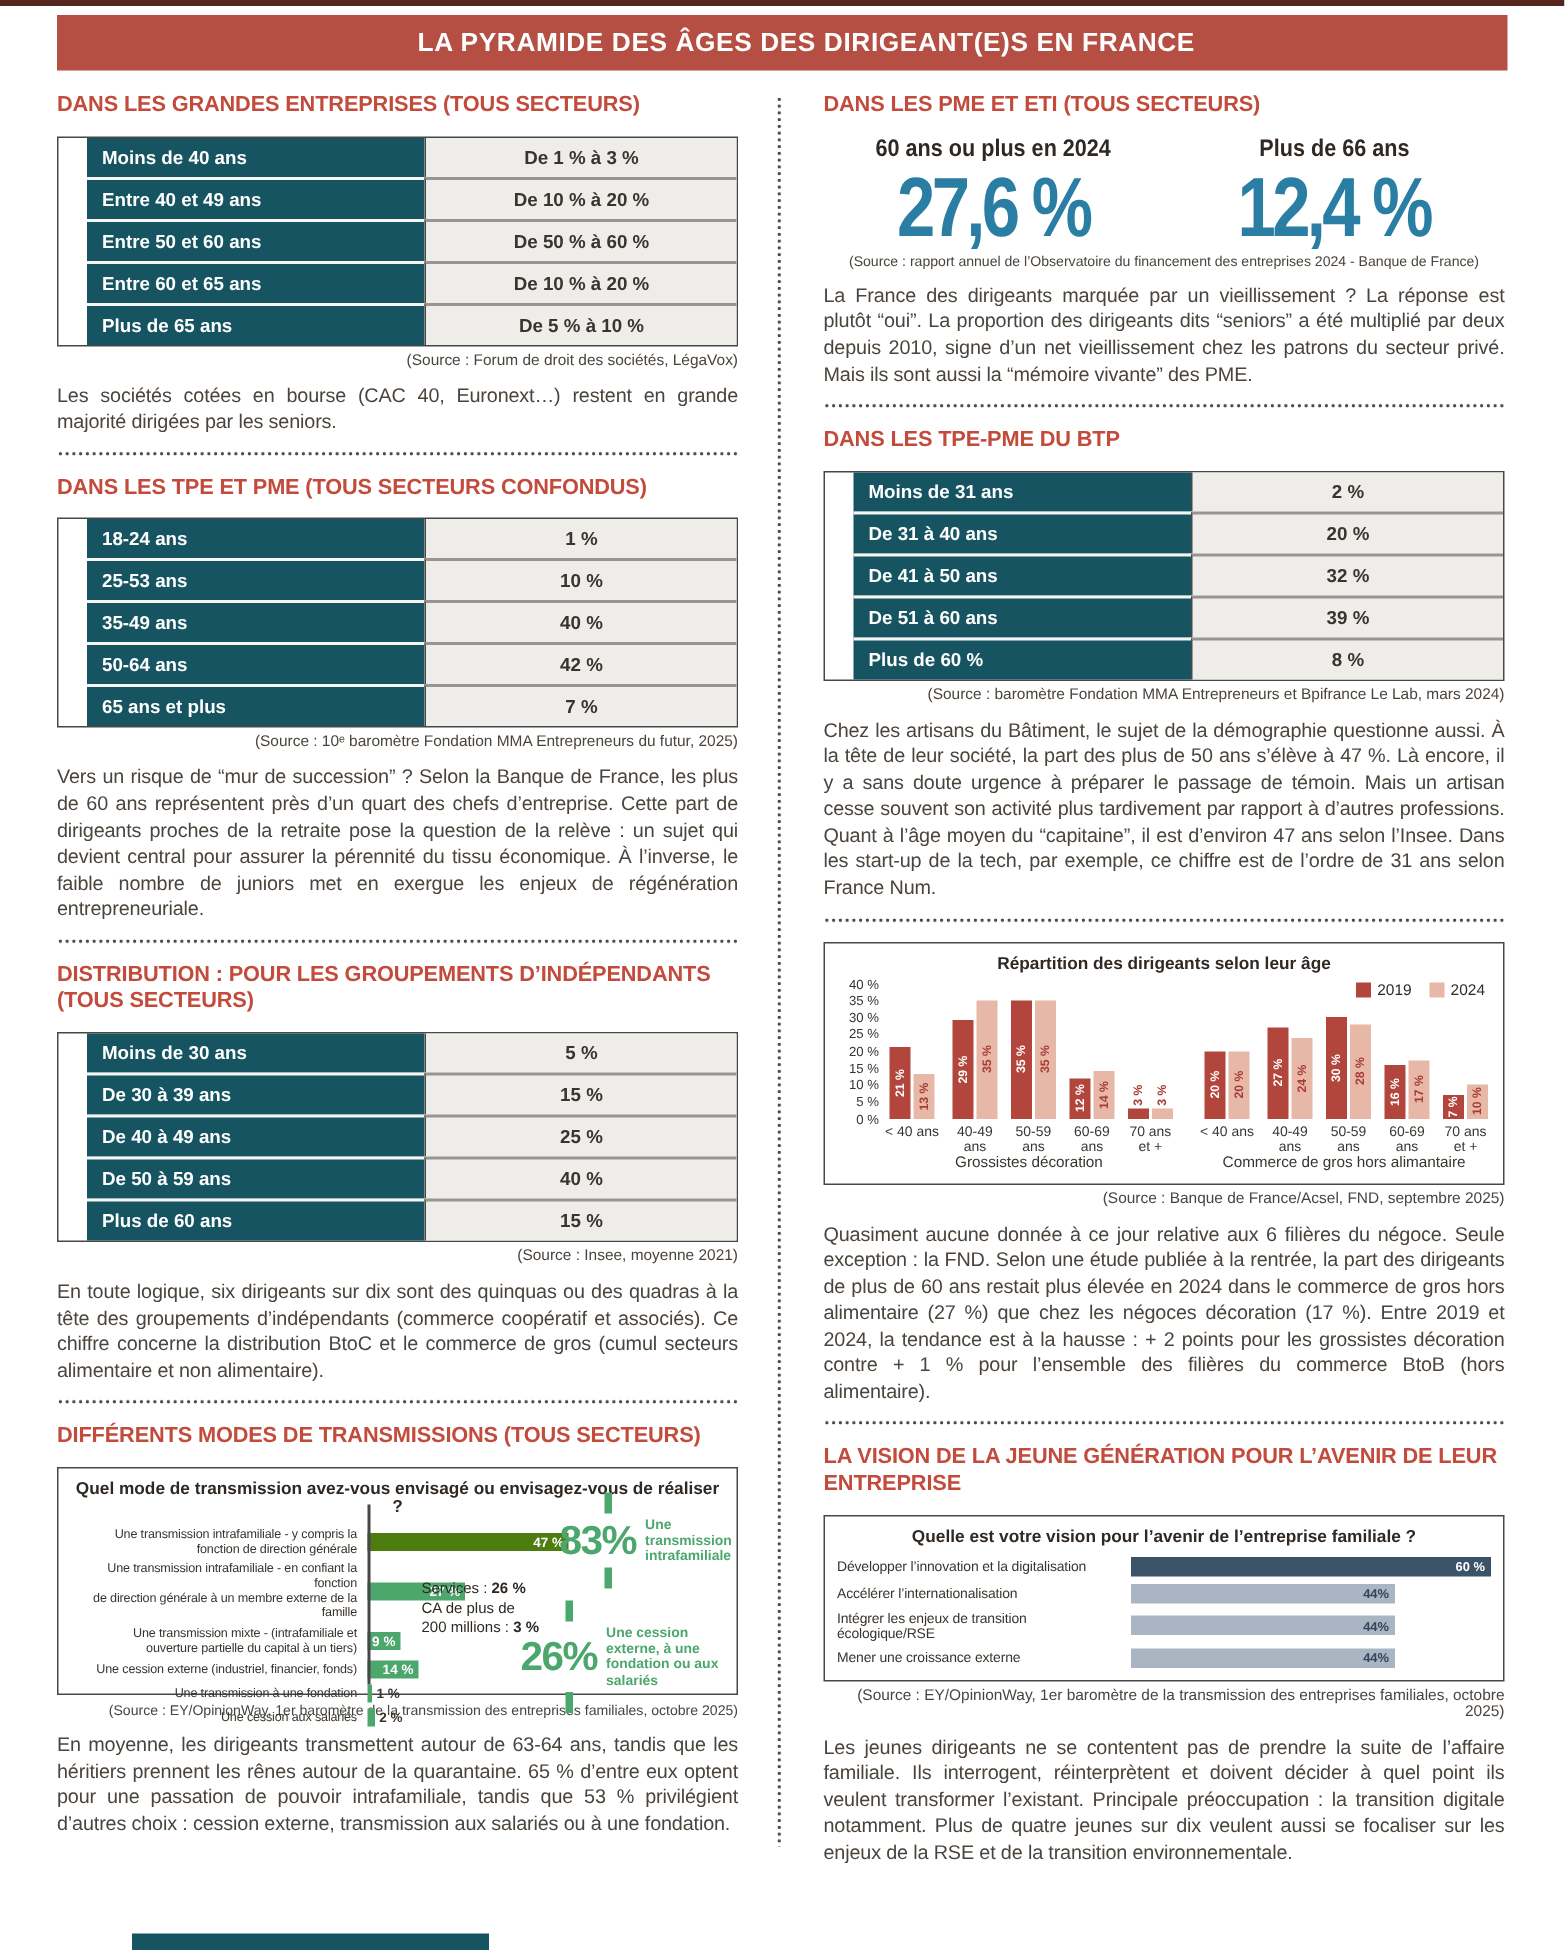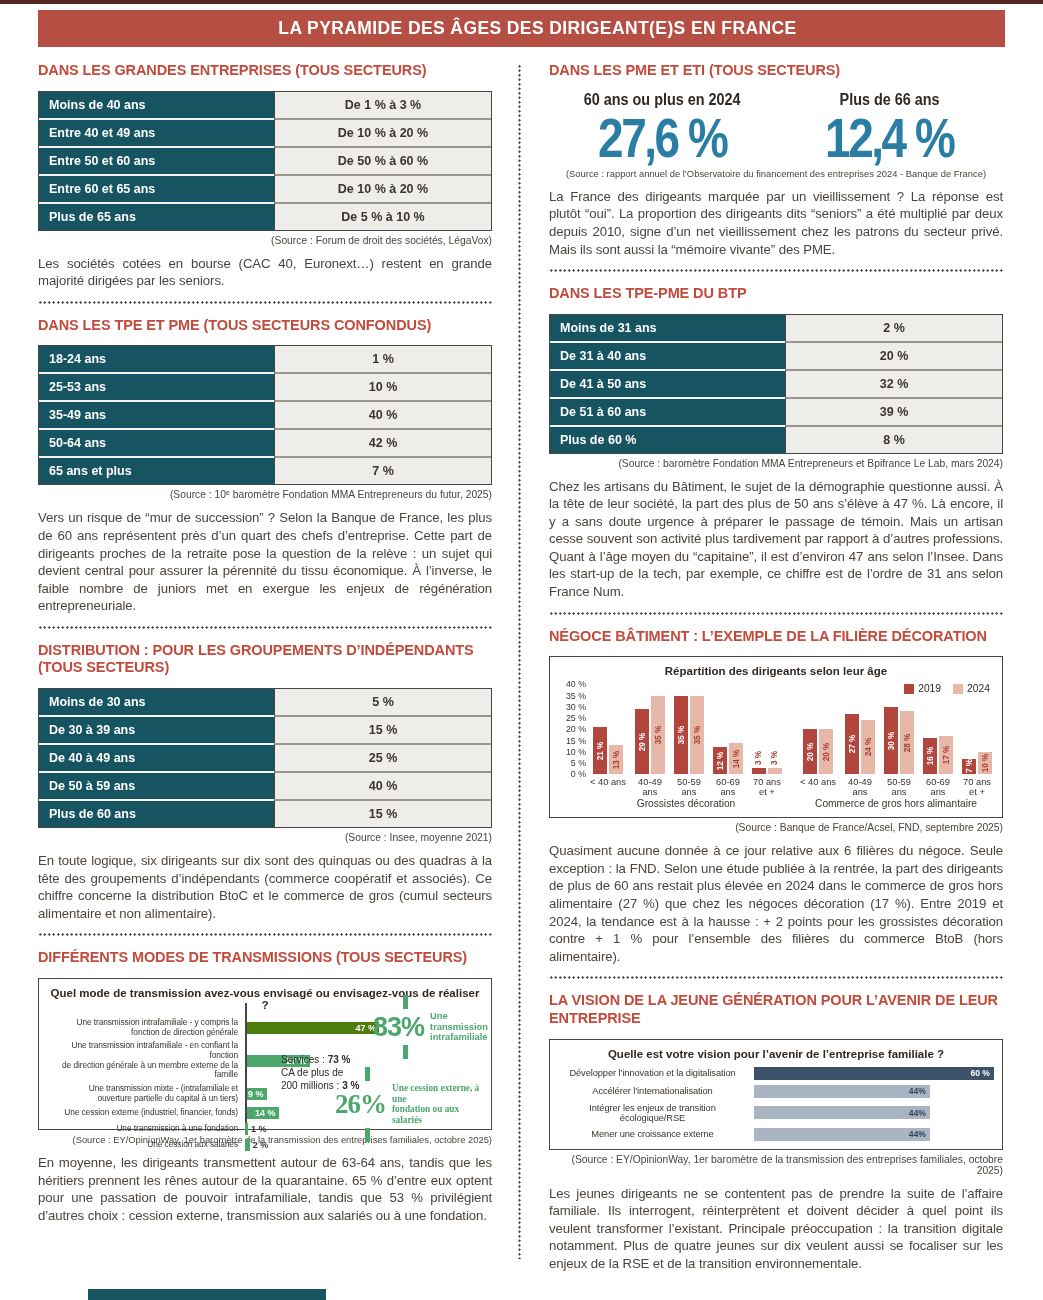--- a/index.html
+++ b/index.html
@@ -32,21 +32,21 @@
   }
   .para { font-size:13.2px; line-height:1.33; text-align:justify; margin-bottom:11px; letter-spacing:-.1px; }
   .src { text-align:right; font-size:10.3px; margin:4px 0 9px; color:#4b443d; }
   .src-long { font-size:9.4px; white-space:nowrap; }
   .src-center { text-align:center; }
   
   .tbl { border:1.5px solid #474747; }
   .tbl-row { display:flex; }
   .cell-l {
     width:52%; background:#155460; color:#fff; font-weight:bold;
-    font-size:12.5px; padding:6px 6px 6px 10px;
+    font-size:12.5px; padding:6px 6px 6px 10px;margin-left:19px;
   }
   .cell-v {
     width:48%; background:#efedea; color:#3a342e; font-weight:bold;
     font-size:12.5px; text-align:center; padding:6px 4px;
     border-left:1.5px solid #474747;
   }
   .tbl-row + .tbl-row .cell-l { border-top:2px solid #f6f5f3; }
   .tbl-row + .tbl-row .cell-v { border-top:2px solid #98948e; }
   
   .stats { display:flex; margin:2px 0 4px; }
@@ -72,21 +72,21 @@
     color:#fff; font-size:9px; font-weight:bold; padding-right:3px; flex:none;
   }
   .tbar-out { margin-left:3px; font-size:9px; font-weight:bold; color:#3a342e; }
   .t-axis { position:absolute; left:206px; top:24px; bottom:6px; width:1.5px; background:#474747; }
   .tannot {
     position:absolute; left:242px; top:74px; width:112px;
     font-size:10px; line-height:1.32; color:#2f2823; white-space:pre-line;
   }
   .hl { position:absolute; display:flex; flex-direction:column; }
   .hl1 { left:334px; top:14px; }
-  .hl2 { left:296px; top:86px;font-family:Liberation Serif, serif; }
+  .hl2 { left:308px; top:86px; }
   .hl-tick { width:5px; height:14px; background:#4ca76d; margin:2px 0 2px 30px; }
   .hl-row { display:flex; align-items:center; }
   .hl-pct { font-size:27px; font-weight:bold; color:#4ca76d; letter-spacing:-1px; line-height:1; }
   .hl-label {
     margin-left:6px; font-size:9.3px; font-weight:bold; color:#4ca76d;
     white-space:pre-line; line-height:1.15;
   }
   
   .achart { position:relative; }
   .achart-legend { position:absolute; top:26px; right:12px; display:flex; gap:12px; align-items:center; }
@@ -109,21 +109,21 @@
   }
   .abar-out {
     writing-mode:vertical-rl; transform:rotate(180deg);
     font-size:8.2px; font-weight:bold; color:#a63d34; margin-bottom:2px; white-space:nowrap;
   }
   .acat-label { font-size:9.3px; color:#3a342e; text-align:center; white-space:pre-line; line-height:1.08; margin-top:3px; min-height:20px; }
   .agroup-name { text-align:center; font-size:10.2px; color:#3a342e; margin-top:1px; }
   
   .vrow { display:flex; align-items:center; margin-bottom:5px; }
   .vrow:last-child { margin-bottom:0; }
-  .vrow-label { width:196px; flex:none; text-align:center; font-size:9.3px; color:#3a342e; padding-right:7px; letter-spacing:-.1px; }
+  .vrow-label { width:196px; flex:none; text-align:left; font-size:9.3px; color:#3a342e; padding-right:7px; letter-spacing:-.1px; }
   .vrow-area { flex:1; }
   .vbar2 {
     height:13px; display:flex; align-items:center; justify-content:flex-end;
     padding-right:4px; font-size:8.6px; font-weight:bold;
   }
   .footer-strip { position:absolute; left:88px; bottom:0; width:238px; height:11px; background:#155460; }
 </style>
 </head>
 <body>
 
@@ -258,21 +258,21 @@
             </div>
             <div class="trow">
               <div class="trow-label">Une cession aux salariés</div>
               <div class="trow-area">
                 <div class="tbar" style="width: 4.8px; background: rgb(76, 167, 109);"></div>
                 <span class="tbar-out">2 %</span>
               </div>
             </div>
           </div>
         <div class="t-axis"></div>
-        <div class="tannot"><span>Services : </span><b>73 %</b><span>
+        <div class="tannot"><span>Services : </span><b>26 %</b><span>
 CA de plus de
 200 millions : </span><b>3 %</b></div>
         <div class="hl hl1">
           <div class="hl-tick"></div>
           <div class="hl-row">
             <span class="hl-pct">83%</span>
             <span class="hl-label">Une transmission
 intrafamiliale</span>
           </div>
           <div class="hl-tick"></div>
@@ -330,21 +330,20 @@
           </div>
           <div class="tbl-row">
             <div class="cell-l">Plus de 60 %</div>
             <div class="cell-v">8 %</div>
           </div>
         </div>
       <div class="src">(Source : baromètre Fondation MMA Entrepreneurs et Bpifrance Le Lab, mars 2024)</div>
       <p class="para">Chez les artisans du Bâtiment, le sujet de la démographie questionne aussi. À la tête de leur société, la part des plus de 50 ans s’élève à 47 %. Là encore, il y a sans doute urgence à préparer le passage de témoin. Mais un artisan cesse souvent son activité plus tardivement par rapport à d’autres professions. Quant à l’âge moyen du “capitaine”, il est d’environ 47 ans selon l’Insee. Dans les start-up de la tech, par exemple, ce chiffre est de l’ordre de 31 ans selon France Num.</p>
       <div class="dotsep"></div>
 
-      <div class="sec-title">NÉGOCE BÂTIMENT : L’EXEMPLE DE LA FILIÈRE DÉCORATION</div>
       <div class="cbox achart">
         <div class="cbox-title">Répartition des dirigeants selon leur âge</div>
         <div class="achart-legend" id="a-legend">
             <span class="a-leg-item">
               <span class="a-leg-swatch" style="background: rgb(178, 69, 60);"></span>
               <span class="a-leg-text">2019</span>
             </span>
             <span class="a-leg-item">
               <span class="a-leg-swatch" style="background: rgb(231, 184, 168);"></span>
               <span class="a-leg-text">2024</span>

